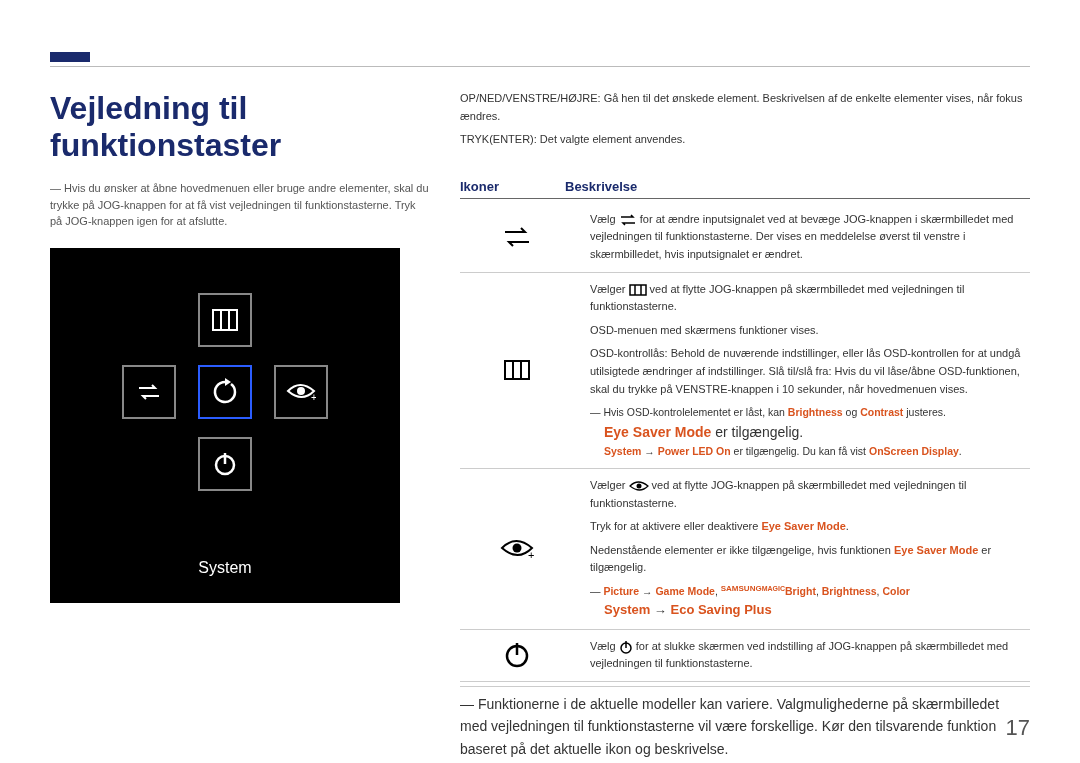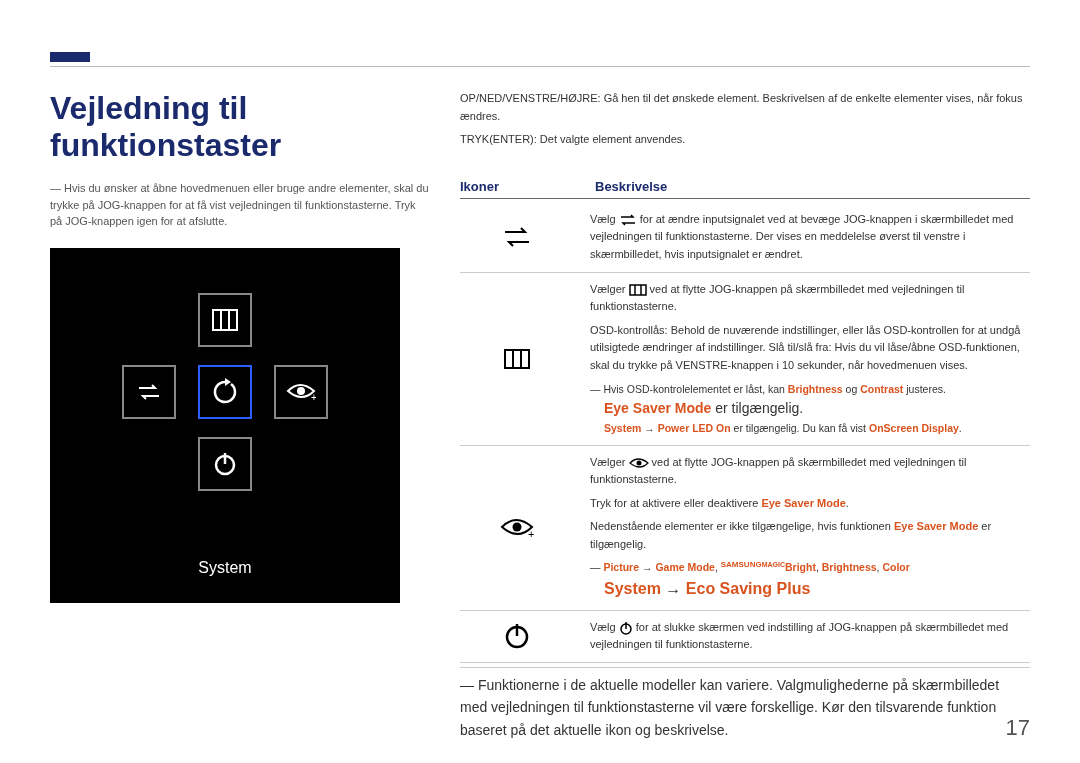--- a/index.html
+++ b/index.html
@@ -76,21 +76,21 @@
     padding-top: 10px;
     width: 100%;
   }
   .right-top { font-size: 11px; line-height: 1.6; margin-bottom: 30px; }
   .tbl-header {
     display: flex;
     border-bottom: 1px solid #666;
     padding-bottom: 4px;
     margin-bottom: 4px;
   }
-  .tbl-icon-col { width: 135px; font-weight: bold; font-size: 13px; color: #1a2a6c; }
+  .tbl-icon-col { width: 105px; font-weight: bold; font-size: 13px; color: #1a2a6c; }
   .tbl-desc-col { flex: 1; font-weight: bold; font-size: 13px; color: #1a2a6c; }
   .tbl-row {
     display: flex;
     border-bottom: 1px solid #ccc;
     padding: 8px 0;
     font-size: 11px;
     line-height: 1.6;
   }
   .tbl-row:last-of-type { border-bottom: none; }
   .tbl-row .ic { width: 130px; display: flex; align-items: center; justify-content: center; padding-right: 16px; }
@@ -200,20 +200,21 @@
             <line x1="11" y1="4" x2="11" y2="22" stroke="#000" stroke-width="2"></line>
             <line x1="19" y1="4" x2="19" y2="22" stroke="#000" stroke-width="2"></line>
           </svg>
       </div>
       <div class="desc">
         <div><span>Vælger </span><svg style="display:inline-block;vertical-align:middle" width="18" height="14" viewBox="0 0 18 14">
               <rect x="1" y="2" width="16" height="10" fill="none" stroke="#000" stroke-width="1.5"></rect>
               <line x1="6" y1="2" x2="6" y2="12" stroke="#000" stroke-width="1.5"></line>
               <line x1="12" y1="2" x2="12" y2="12" stroke="#000" stroke-width="1.5"></line>
             </svg><span> ved at flytte JOG-knappen på skærmbilledet med vejledningen til funktionstasterne.</span></div>
+        <div class="para">OSD-menuen med skærmens funktioner vises.</div>
         <div class="para">OSD-kontrollås: Behold de nuværende indstillinger, eller lås OSD-kontrollen for at undgå utilsigtede ændringer af indstillinger. Slå til/slå fra: Hvis du vil låse/åbne OSD-funktionen, skal du trykke på VENSTRE-knappen i 10 sekunder, når hovedmenuen vises.</div>
         <div class="sub-note para"><span>Hvis OSD-kontrolelementet er låst, kan </span><span class="hl">Brightness</span><span> og </span><span class="hl">Contrast</span><span> justeres.</span></div>
         <div class="no-dash" style="padding-left:14px;font-size:14px;line-height:1.6;"><span class="hl">Eye Saver Mode</span><span> er tilgængelig.</span></div>
         <div class="no-dash" style="padding-left:14px;font-size:10.5px;line-height:1.6;"><span class="hl">System</span><span> → </span><span class="hl">Power LED On</span><span> er tilgængelig. Du kan få vist </span><span class="hl">OnScreen Display</span><span>.</span></div>
       </div>
     </div>
 
     <div class="tbl-row">
       <div class="ic">
         <svg width="34" height="24" viewBox="0 0 34 24">
@@ -223,21 +224,21 @@
           </svg>
       </div>
       <div class="desc">
         <div><span>Vælger </span><svg style="display:inline-block;vertical-align:middle" width="20" height="12" viewBox="0 0 20 12">
               <path d="M1 6 q8 -8 18 0 q-8 8 -18 0 Z" fill="none" stroke="#000" stroke-width="1.2"></path>
               <circle cx="10" cy="6" r="2.5" fill="#000"></circle>
             </svg><span> ved at flytte JOG-knappen på skærmbilledet med vejledningen til funktionstasterne.</span></div>
         <div class="para"><span>Tryk for at aktivere eller deaktivere </span><span class="hl">Eye Saver Mode</span><span>.</span></div>
         <div class="para"><span>Nedenstående elementer er ikke tilgængelige, hvis funktionen </span><span class="hl">Eye Saver Mode</span><span> er tilgængelig.</span></div>
         <div class="sub-note para" style="content:none"><span class="hl">Picture</span><span> → </span><span class="hl">Game Mode</span><span>, </span><span class="hl samsung-magic">SAMSUNG</span><span class="hl samsung-magic" style="font-size:7px">MAGIC</span><span class="hl">Bright</span><span>, </span><span class="hl">Brightness</span><span>, </span><span class="hl">Color</span></div>
-        <div class="no-dash" style="padding-left:14px;font-size:16px;line-height:1.6;"><span class="hl">System</span><span> → </span><span class="hl">Eco Saving Plus</span></div>
+        <div class="no-dash" style="padding-left:14px;font-size:13px;line-height:1.6;"><span class="hl">System</span><span> → </span><span class="hl">Eco Saving Plus</span></div>
       </div>
     </div>
 
     <div class="tbl-row">
       <div class="ic">
         <svg width="28" height="28" viewBox="0 0 28 28">
             <circle cx="14" cy="15" r="10" fill="none" stroke="#000" stroke-width="2.5"></circle>
             <line x1="14" y1="2" x2="14" y2="14" stroke="#000" stroke-width="2.5"></line>
           </svg>
       </div>

